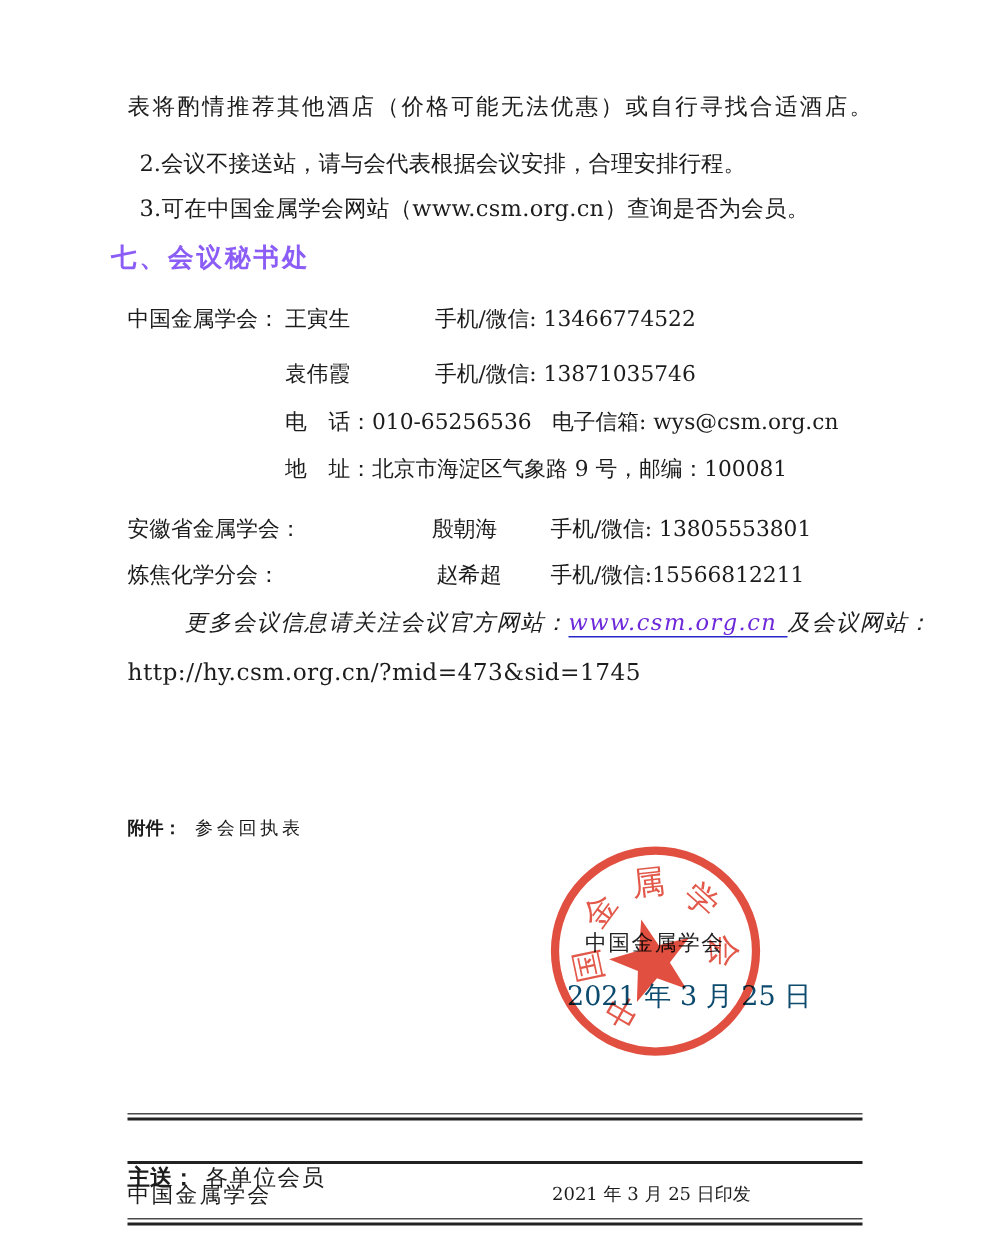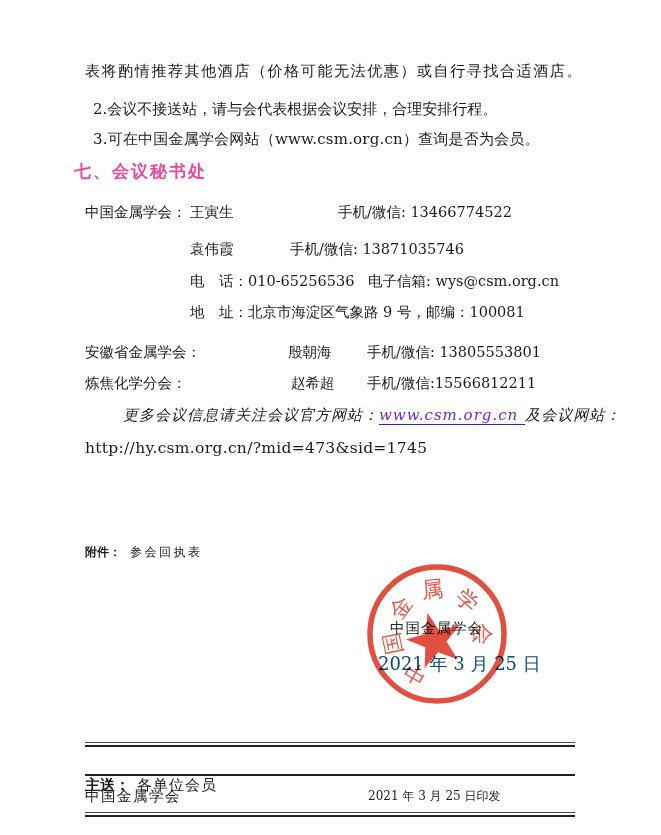--- a/index.html
+++ b/index.html
@@ -8,21 +8,21 @@
     font-family:"DejaVu Serif", serif;color:#1c1c1c;overflow:hidden;
   }
   .page{position:absolute;inset:0;padding-left:15px;}
   .abs{position:absolute;white-space:nowrap;}
   .body-txt{font-size:15px;line-height:17px;}
   .hei{font-family:"DejaVu Sans", sans-serif;font-weight:700;}
   .contact{font-size:14.5px;}
   .intro1{left:85px;top:63px;letter-spacing:1.6px;}
   .intro2{left:93px;top:101px;}
   .intro3{left:93px;top:131px;letter-spacing:.2px;}
-  .heading{left:74px;top:160px;font-size:17px;letter-spacing:2px;color:#ec4899;}
+  .heading{left:74px;top:160px;font-size:17px;letter-spacing:2px;color:#8b5cf6;}
   .more-info{left:123px;top:406px;font-size:15px;font-style:italic;letter-spacing:1px;}
   .more-info .link{color:#6d28d9;border-bottom:1.3px solid #2626c9;padding-right:7px;}
   .url-line{left:85px;top:439px;font-size:15.5px;letter-spacing:.3px;}
   .attach{left:85px;top:544px;font-size:12px;}
   .attach .val{margin-left:9px;letter-spacing:2.5px;}
   .sig-org{left:390px;top:619px;font-size:14.5px;letter-spacing:1px;color:#222;}
   .sig-date{left:378px;top:652px;font-size:18px;color:#0c4a6e;}
   .seal-svg{left:347px;top:544px;mix-blend-mode:multiply;filter:blur(.35px);}
   .seal-char{font-family:"DejaVu Serif", serif;font-size:22px;}
   .rule{position:absolute;left:85px;width:490px;background:#222;}
@@ -42,21 +42,21 @@
 <div class="page">
 
   <div class="abs body-txt intro1">表将酌情推荐其他酒店（价格可能无法优惠）或自行寻找合适酒店。</div>
   <div class="abs body-txt intro2">2.会议不接送站，请与会代表根据会议安排，合理安排行程。</div>
   <div class="abs body-txt intro3">3.可在中国金属学会网站（www.csm.org.cn）查询是否为会员。</div>
 
   <div class="abs hei heading">七、会议秘书处</div>
 
   <div class="abs contact" style="left:85px;top:203px;">中国金属学会：</div>
   <div class="abs contact" style="left:190px;top:203px;">王寅生</div>
-  <div class="abs contact" style="left:290px;top:203px;margin-left:48px;">手机/微信: 13466774522</div>
+  <div class="abs contact" style="left:290px;top:203px;">手机/微信: 13466774522</div>
 
   <div class="abs contact" style="left:190px;top:240px;text-align:right;">袁伟霞</div>
   <div class="abs contact" style="left:290px;top:240px;">手机/微信: 13871035746</div>
 
   <div class="abs contact" style="left:190px;top:272px;">电　话：010-65256536</div>
   <div class="abs contact" style="left:368px;top:272px;">电子信箱: wys@csm.org.cn</div>
 
   <div class="abs contact" style="left:190px;top:303px;">地　址：北京市海淀区气象路 9 号，邮编：100081</div>
 
   <div class="abs contact" style="left:85px;top:343px;">安徽省金属学会：</div>

